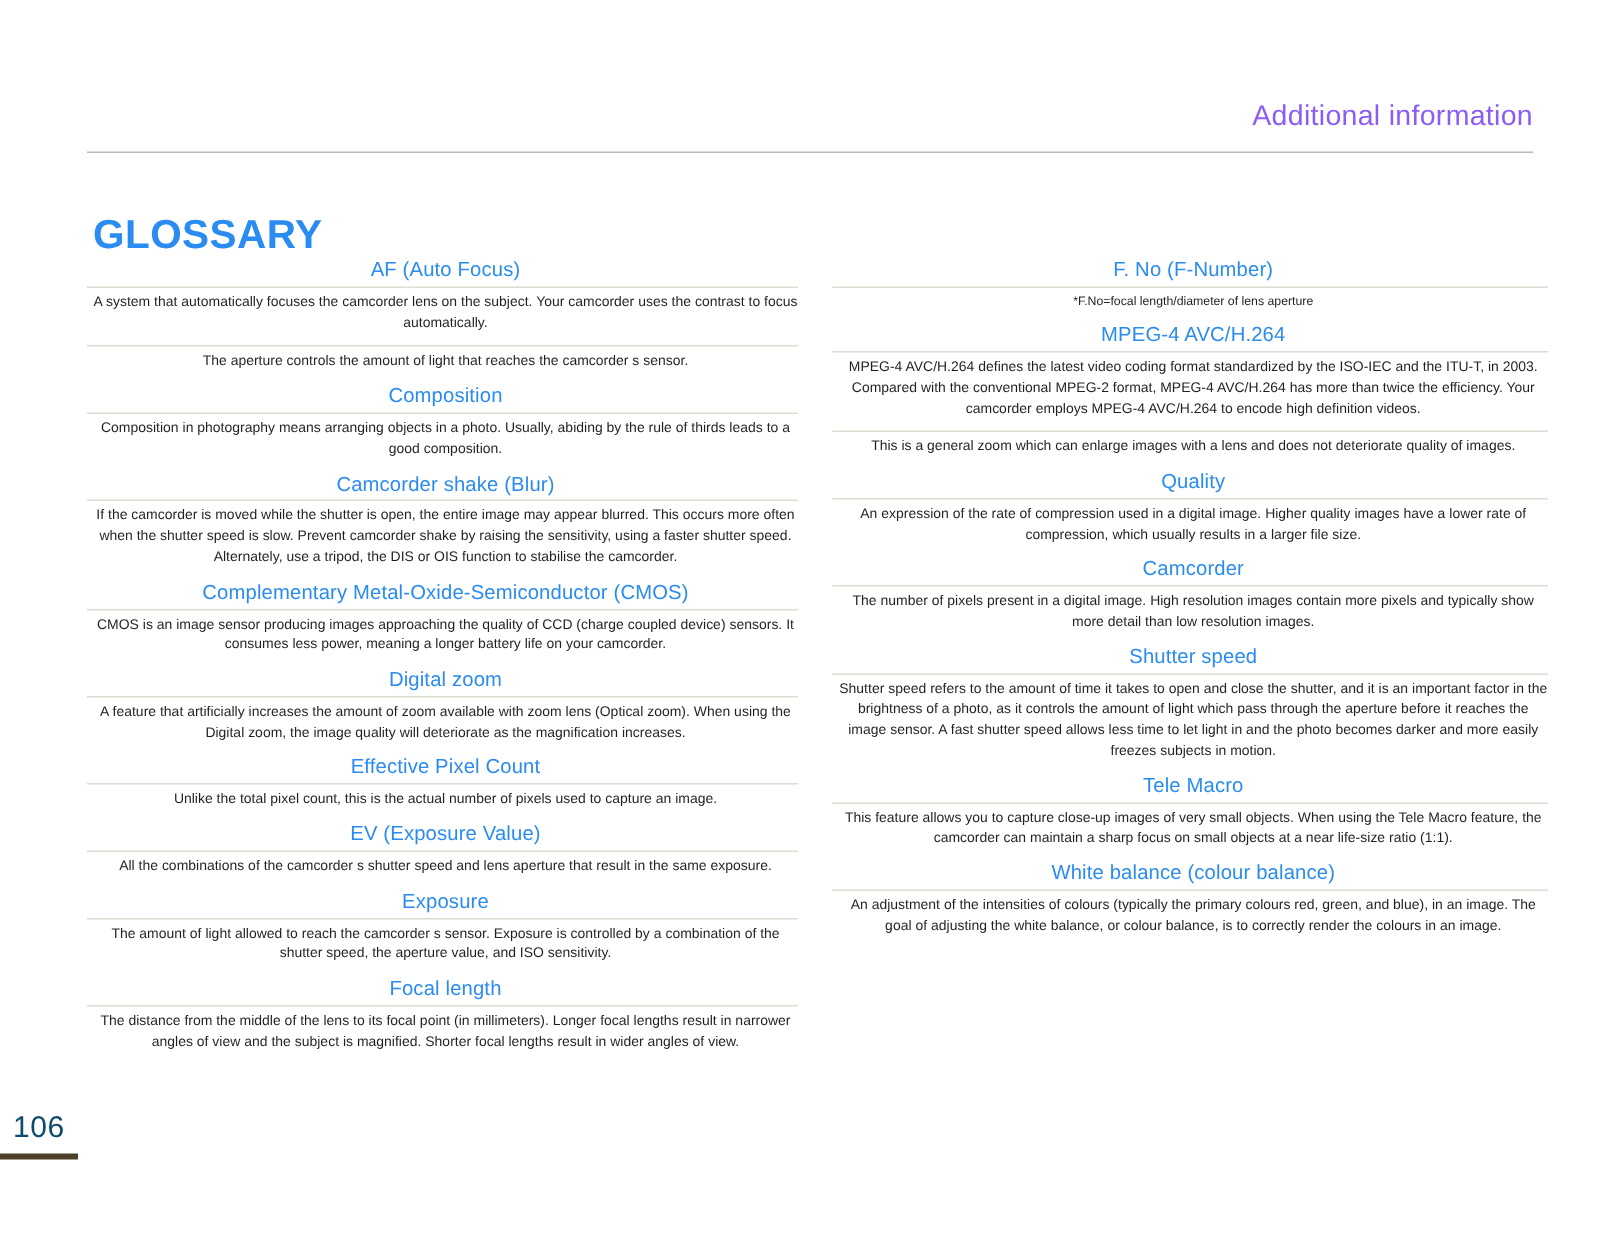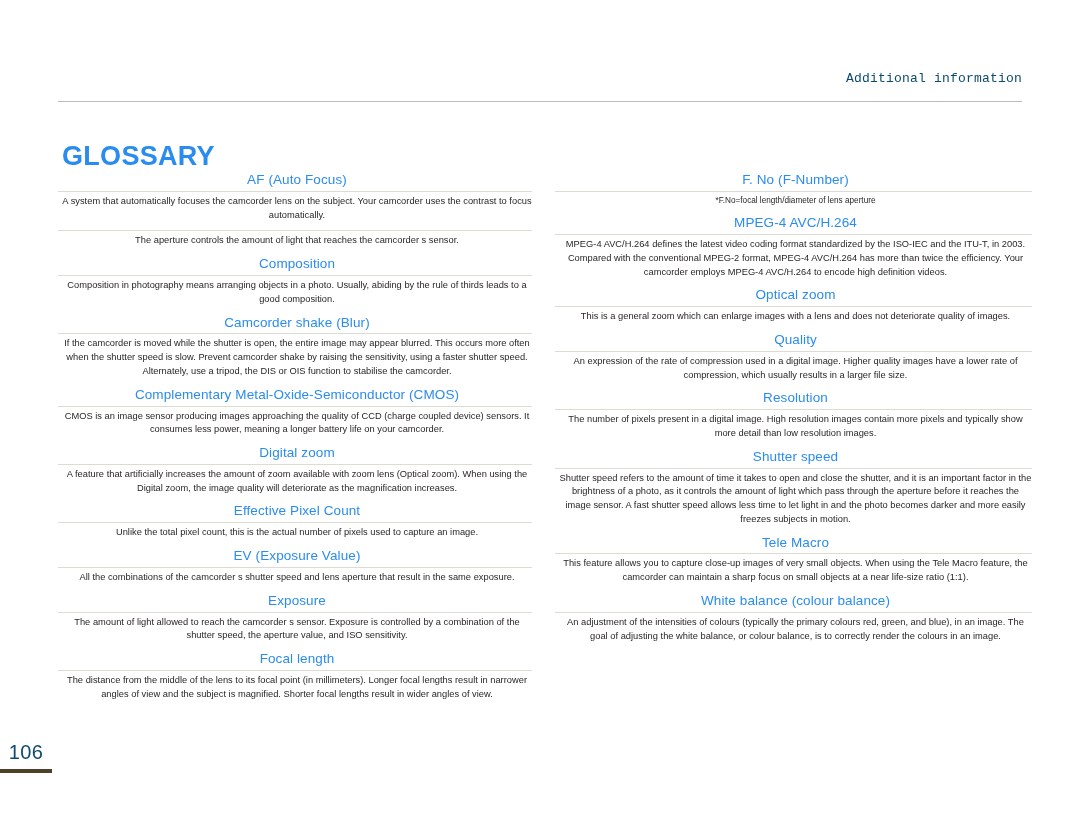--- a/index.html
+++ b/index.html
@@ -25,26 +25,25 @@
 
   
   .running-header {
     position: absolute;
     left: 58px;
     right: 58px;
     top: 68px;
     text-align: right;
   }
   .running-header-title {
-    font-size: 13px;
-    color: #0c4a6e;
+    font-size: 19px;
+    color: #8b5cf6;
     letter-spacing: 0.2px;
     line-height: 1.1;
     display: inline-block;
-    font-family: Liberation Mono, monospace;
   }
   .header-rule {
     position: absolute;
     left: 58px;
     right: 58px;
     top: 101px;
     height: 1px;
     background: #b9babc;
   }
 
@@ -195,31 +194,30 @@
           <div class="entry-term">F. No (F-Number)</div>
           <div class="entry-rule"></div>
           <div class="entry-note">*F.No=focal length/diameter of lens aperture</div>
         </div>
         <div class="entry">
           <div class="entry-term">MPEG-4 AVC/H.264</div>
           <div class="entry-rule"></div>
           <div class="entry-def">MPEG-4 AVC/H.264 defines the latest video coding format standardized by the ISO-IEC and the ITU-T, in 2003. Compared with the conventional MPEG-2 format, MPEG-4 AVC/H.264 has more than twice the efficiency. Your camcorder employs MPEG-4 AVC/H.264 to encode high definition videos.</div>
         </div>
         <div class="entry">
-          <div class="entry-term">Optical zoom</div>
           <div class="entry-rule"></div>
           <div class="entry-def">This is a general zoom which can enlarge images with a lens and does not deteriorate quality of images.</div>
         </div>
         <div class="entry">
           <div class="entry-term">Quality</div>
           <div class="entry-rule"></div>
           <div class="entry-def">An expression of the rate of compression used in a digital image. Higher quality images have a lower rate of compression, which usually results in a larger file size.</div>
         </div>
         <div class="entry">
-          <div class="entry-term">Resolution</div>
+          <div class="entry-term">Camcorder</div>
           <div class="entry-rule"></div>
           <div class="entry-def">The number of pixels present in a digital image. High resolution images contain more pixels and typically show more detail than low resolution images.</div>
         </div>
         <div class="entry">
           <div class="entry-term">Shutter speed</div>
           <div class="entry-rule"></div>
           <div class="entry-def">Shutter speed refers to the amount of time it takes to open and close the shutter, and it is an important factor in the brightness of a photo, as it controls the amount of light which pass through the aperture before it reaches the image sensor. A fast shutter speed allows less time to let light in and the photo becomes darker and more easily freezes subjects in motion.</div>
         </div>
         <div class="entry">
           <div class="entry-term">Tele Macro</div>

